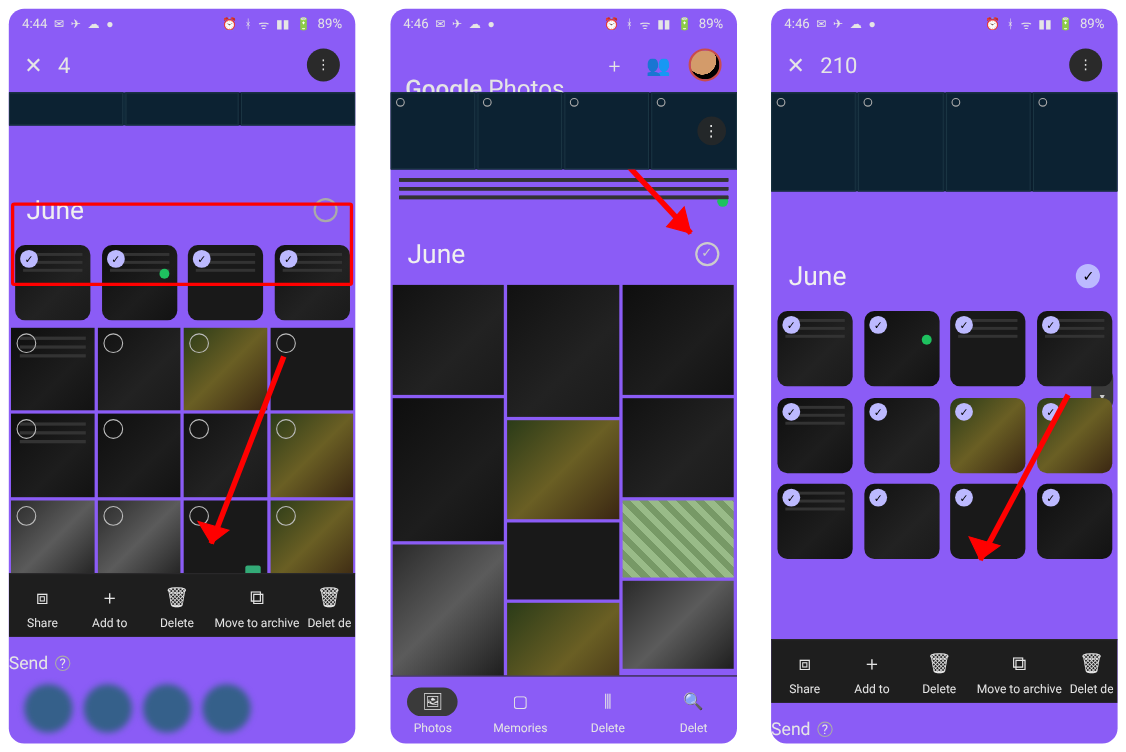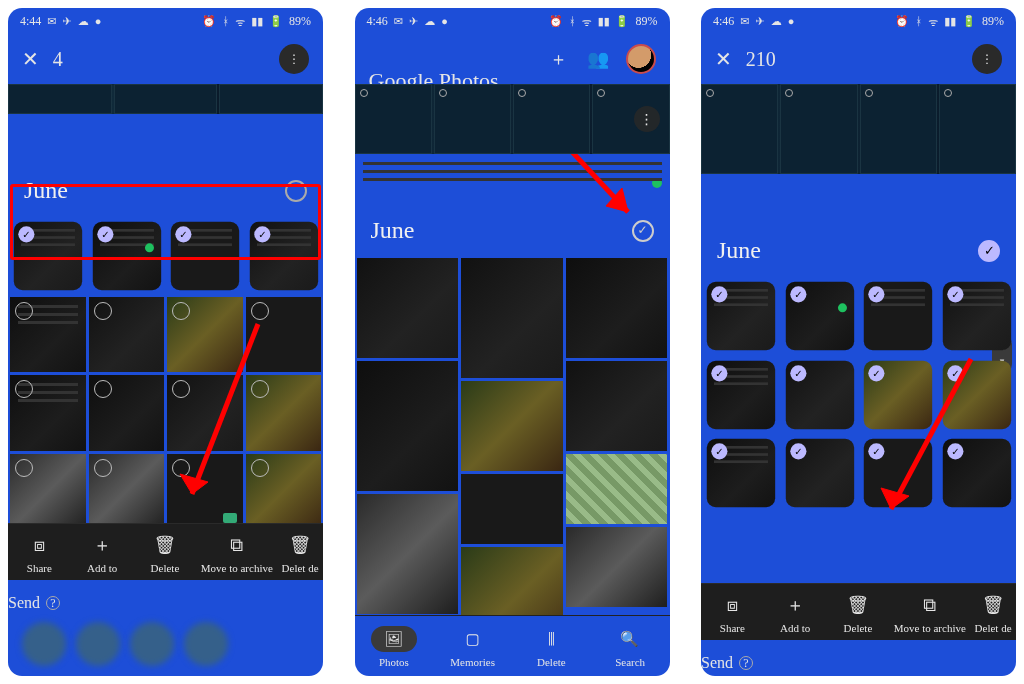--- a/index.html
+++ b/index.html
@@ -9,30 +9,29 @@
     display: flex;
     justify-content: space-between;
     padding: 8px;
     gap: 30px;
     width: 1024px;
     height: 684px;
     overflow: hidden;
   }
   .phone {
     flex: 1;
-    background: #1d4ed8;
+    background: #8b5cf6;
     border-radius: 14px;
     overflow: hidden;
     display: flex;
     flex-direction: column;
     color: #e5e5e5;
     position: relative;
     font-size: 12px;
     max-width: 315px;
-    font-family: Liberation Serif, serif;
   }
   
   .statusbar {
     display: flex;
     justify-content: space-between;
     align-items: center;
     padding: 6px 12px;
     font-size: 12px;
     height: 26px;
   }
@@ -457,21 +456,21 @@
     <div class="nav">
         <span class="pill">▢</span>
         <span>Memories</span>
       </div>
     <div class="nav">
         <span class="pill">⫼</span>
         <span>Delete</span>
       </div>
     <div class="nav">
         <span class="pill">🔍</span>
-        <span>Search</span>
+        <span>Delet</span>
       </div>
   </div>
 </div>
 
 <div class="phone">
 
   <div class="statusbar">
     <div class="left">
       <span>4:46</span>
       <span class="icon">✉</span>

